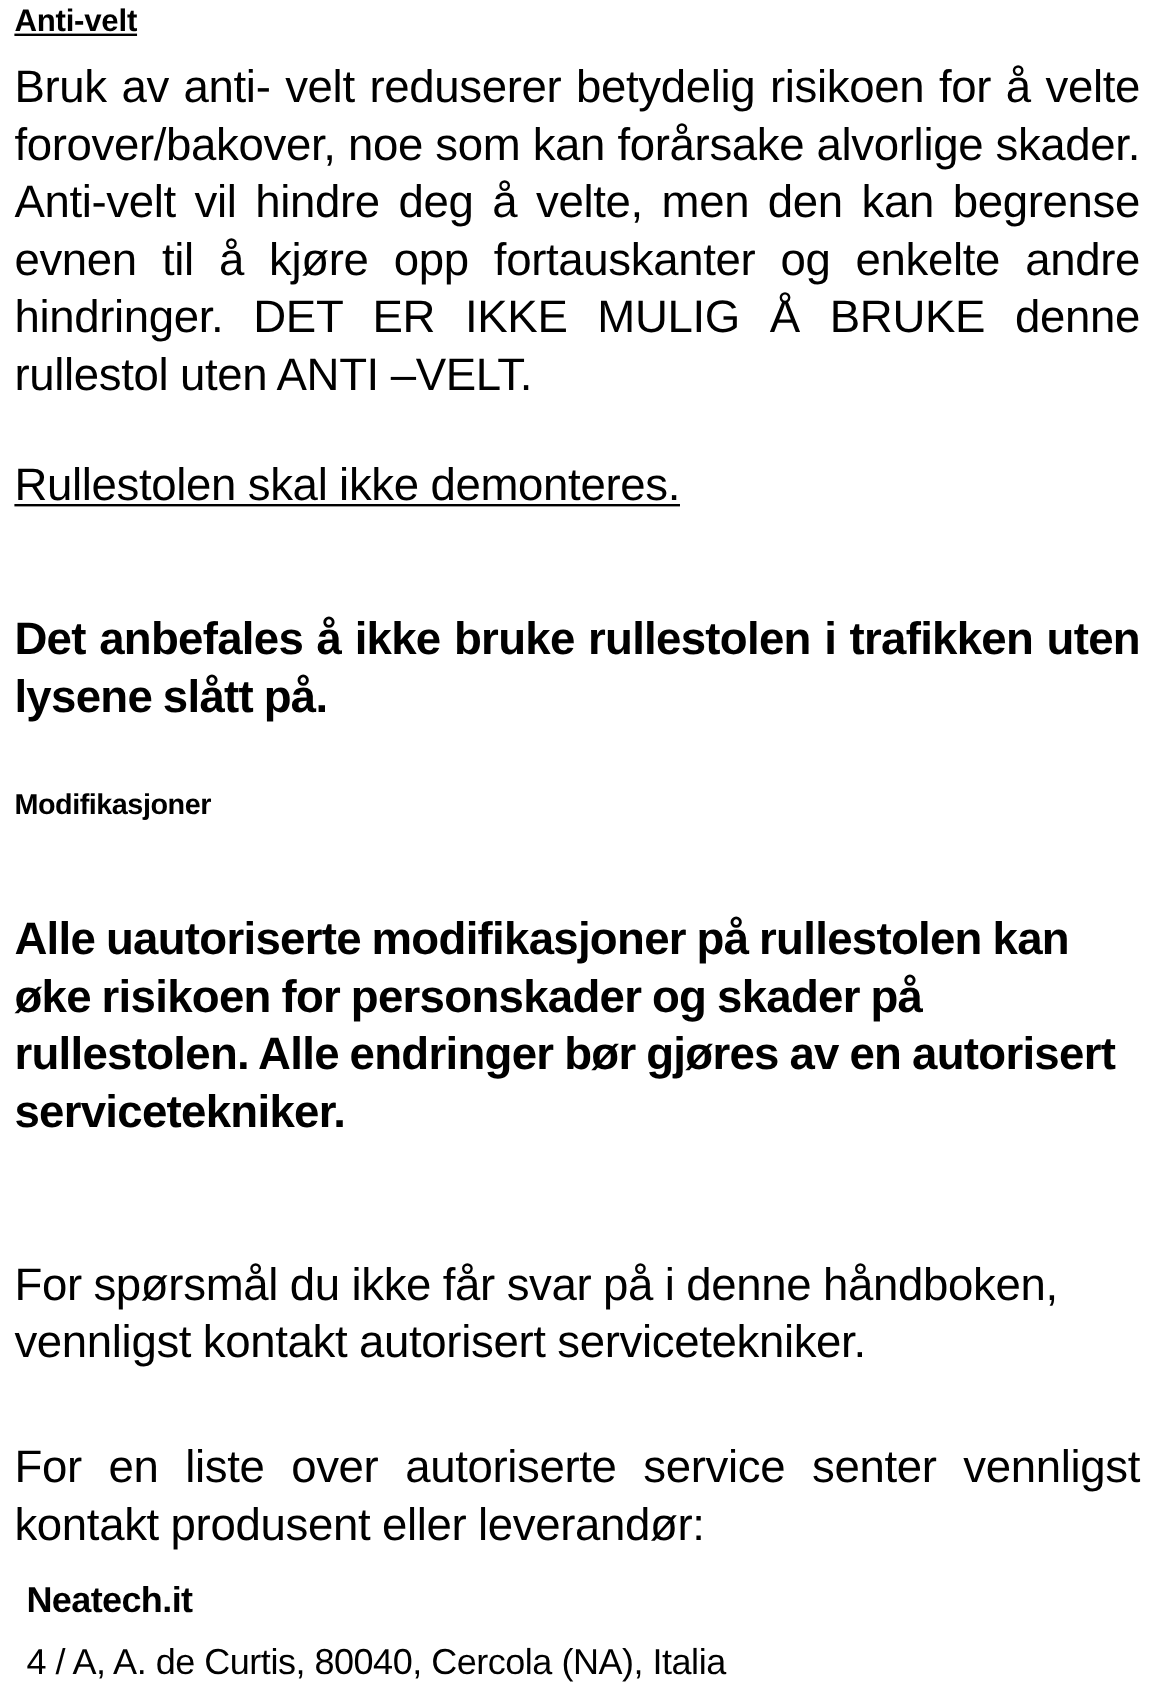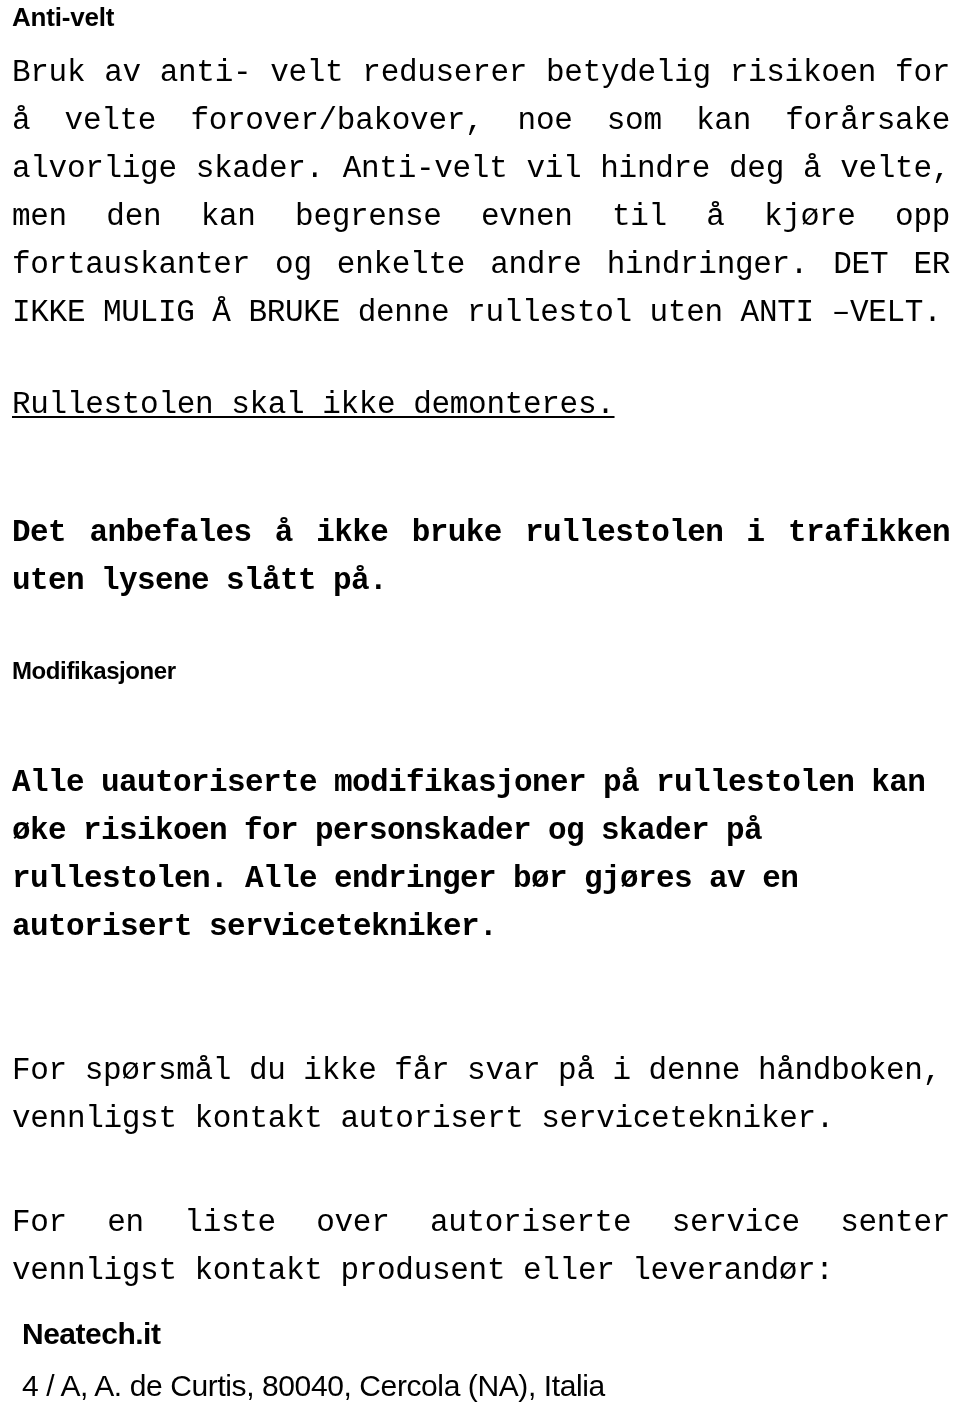--- a/index.html
+++ b/index.html
@@ -21,31 +21,31 @@
     box-sizing: border-box;
     padding: 0 10px 0 12px;
   }
   .doc-title {
     font-size: 26px;
     font-weight: bold;
     line-height: 1.05;
     letter-spacing: -0.2px;
     margin: 2px 0 0 0;
     padding-top: 2px;
+    text-decoration: underline;
   }
   p.para {
-    font-size: 31px;
+    font-size: 38px;
     line-height: 48px;
     margin: 0;
     text-align: justify;
     text-justify: inter-word;
     letter-spacing: -0.3px;
     word-spacing: -0.5px;
     hyphens: none;
-    font-family: Liberation Mono, monospace;
   }
   p.para.bold {
     font-weight: bold;
     letter-spacing: -0.6px;
     word-spacing: -1px;
     margin-top: 36px;
   }
   p.para.loose {
     text-align: left;
   }

